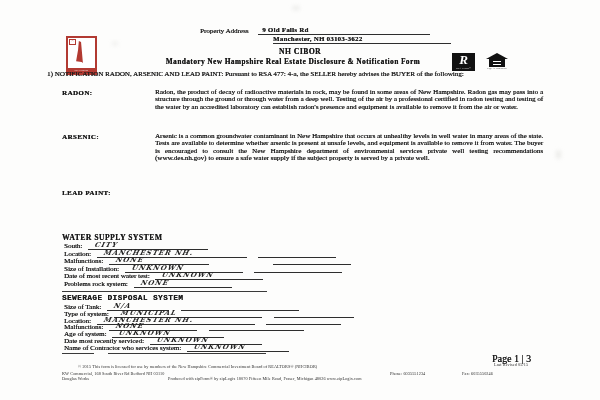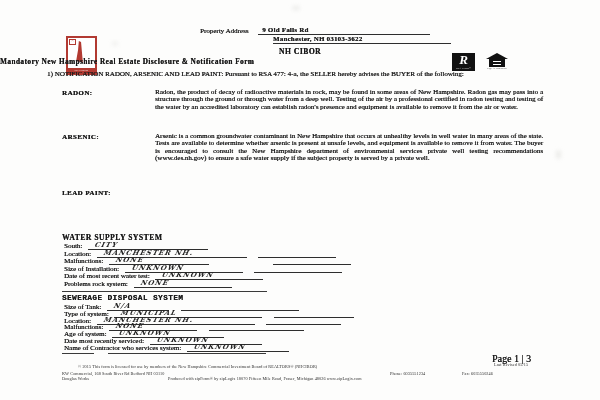--- a/index.html
+++ b/index.html
@@ -59,21 +59,21 @@
       <span class="uline" style="width:178px;"><span class="hand" style="font-style:normal;font-family:'Liberation Serif',serif;transform:none;font-weight:bold;letter-spacing:0.3px;padding-left:0;">Manchester, NH  03103-3622</span></span>
     </div>
 
     <div class="abs nhlogo" style="left:66px;top:36px;">
       <div class="est">□</div>
       <div class="state"></div>
       <div class="band">NH CIBOR</div>
     </div>
 
     <div class="abs heading" style="left:0;top:47px;width:600px;text-align:center;">NH CIBOR</div>
-    <div class="abs heading" style="left:0;top:58px;width:586px;font-size:7.2px;">Mandatory New Hampshire Real Estate Disclosure &amp; Notification Form</div>
+    <div class="abs heading" style="left:0;top:58px;width:586px;text-align:center;font-size:7.2px;">Mandatory New Hampshire Real Estate Disclosure &amp; Notification Form</div>
 
     <div class="abs rlogo" style="left:452px;top:53px;">
       <div class="block">R</div>
       <div class="strip">REALTOR®</div>
     </div>
     <div class="abs ehlogo" style="left:486px;top:53px;">
       <div class="eh-roof"></div>
       <div class="eh-body">
           <div class="eq"></div>
         </div>

